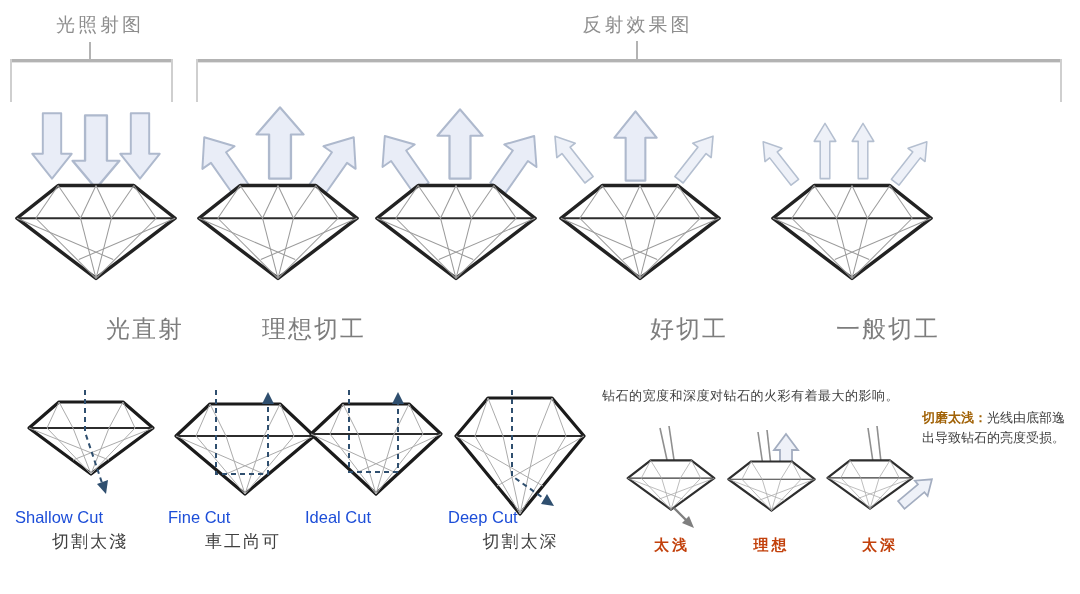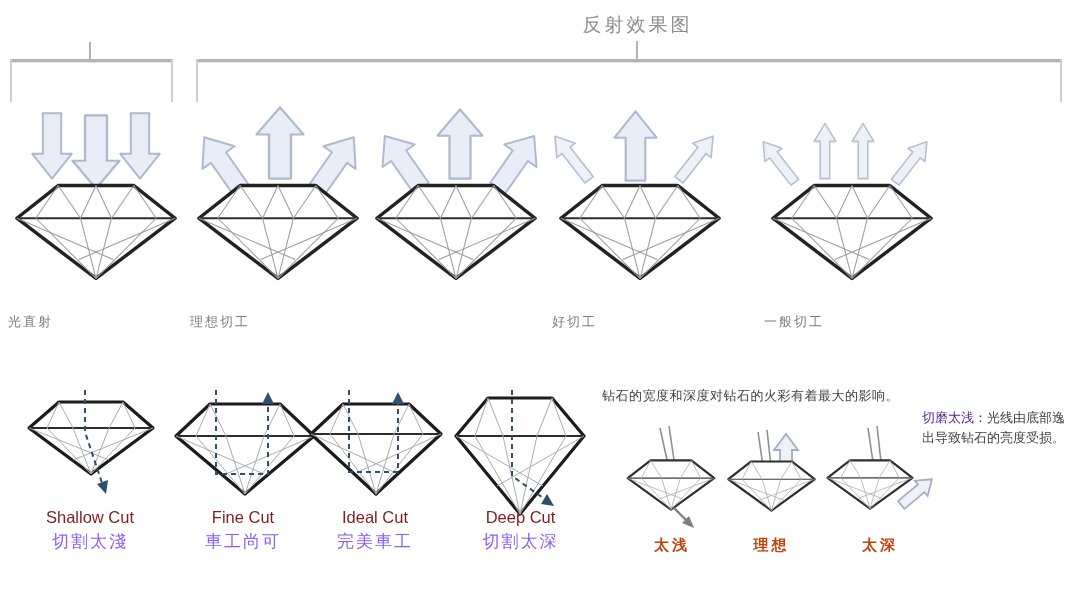--- a/index.html
+++ b/index.html
@@ -4,33 +4,33 @@
 <style>
   html,body{margin:0;padding:0;background:#ffffff;}
   .stage{position:relative;width:1080px;height:594px;background:#ffffff;overflow:hidden;
          font-family:"Liberation Sans","DejaVu Sans",sans-serif;}
   .title{position:absolute;top:12px;font-size:19px;color:#8e8e8e;letter-spacing:3px;text-align:center;}
   .bracket-bar{position:absolute;height:3px;background:#b3b3b3;box-shadow:0 1px 0 #e2e2e2;}
   .bracket-tick{position:absolute;width:2px;background:#b3b3b3;}
   .bracket-end{position:absolute;width:2px;background:#cfcfcf;}
   .cell{position:absolute;top:106px;width:176px;height:232px;}
   .cell svg{overflow:visible;display:block;}
-  .row-label{position:absolute;top:207px;width:100%;text-align:left;font-size:13px;
+  .row-label{position:absolute;top:207px;width:100%;text-align:right;font-size:24px;
              color:#7d7d7d;letter-spacing:2px;}
   .cut-cell{position:absolute;top:390px;}
   .cut-cell svg{overflow:visible;display:block;}
-  .cut-en{position:absolute;top:118px;width:100%;text-align:center;font-size:16.5px;color:#7f1d1d;}
-  .cut-zh{position:absolute;top:140px;width:100%;text-align:center;font-size:17px;color:#8b5cf6;letter-spacing:2px;}
+  .cut-en{position:absolute;top:118px;width:100%;font-size:16.5px;color:#1d4ed8;}
+  .cut-zh{position:absolute;top:140px;width:100%;text-align:center;font-size:17px;color:#404040;letter-spacing:2px;}
   .intro{position:absolute;left:602px;top:387px;width:350px;font-size:13px;color:#3f3f3f;letter-spacing:0.5px;}
   .example{position:absolute;top:424px;}
   .example svg{overflow:visible;display:block;}
   .example-label{position:absolute;top:112px;width:100%;text-align:center;font-size:15px;
                  font-weight:bold;color:#c2410c;letter-spacing:3px;}
   .note{position:absolute;left:922px;width:154px;font-size:13px;line-height:1.5;color:#3f3f3f;}
-  .note-title{font-weight:normal;color:#4c1d95;text-align:right;}
+  .note-title{font-weight:bold;color:#a16207;text-align:right;}
 </style>
 </head>
 <body>
 
 <div class="stage">
 
   <svg width="0" height="0" style="position:absolute" aria-hidden="true">
     <defs>
       <symbol id="arr-big" viewBox="0 0 64 104" preserveAspectRatio="none">
         <polygon points="32,2 62,40 46,40 46,102 18,102 18,40 2,40" fill="#e9edf7" stroke="#aeb9cd" stroke-width="3" stroke-linejoin="round"></polygon>
@@ -68,20 +68,21 @@
             <polyline points="44,25 55,62"></polyline>
           <polyline points="66,25 55,62"></polyline>
             <polyline points="90,25 55,62"></polyline>
           <polyline points="4,25 70,50"></polyline>
             <polyline points="106,25 40,50"></polyline>
         </g>
       </symbol>
     </defs>
   </svg>
 
+  <div class="title" style="left:30px;width:140px">光照射图</div>
   <div class="title" style="left:555px;width:165px">反射效果图</div>
 
   <div class="bracket-tick" style="left:89px;top:42px;height:17px"></div>
   <div class="bracket-bar" style="left:10px;top:59px;width:163px"></div>
   <div class="bracket-end" style="left:10px;top:59px;height:43px"></div>
   <div class="bracket-end" style="left:171px;top:59px;height:43px"></div>
 
   <div class="bracket-tick" style="left:636px;top:41px;height:18px"></div>
   <div class="bracket-bar" style="left:196px;top:59px;width:866px"></div>
   <div class="bracket-end" style="left:196px;top:59px;height:43px"></div>
@@ -221,21 +222,20 @@
           <polyline points="53,44 71,104"></polyline>
         <polyline points="89,44 71,104"></polyline>
           <polyline points="118,44 71,104"></polyline>
         <polyline points="6,44 89,82"></polyline>
           <polyline points="136,44 53,82"></polyline>
       </g>
       <polyline points="44,0 44,82 93,82 93,12" fill="none" stroke="#2f4f6f" stroke-width="2" stroke-dasharray="5,4"></polyline>
       <polygon points="93,2 87,14 99,14" fill="#2f4f6f"></polygon>
     </svg>
     <div class="cut-en">Ideal Cut</div>
-    <div class="cut-zh">完美車工</div>
   </div>
 
   <div class="cut-cell" style="left:448px;width:145px">
     <svg width="145" height="126" viewBox="0 0 145 126">
       <polygon points="40,8 104,8 136,46 72,124 8,46" fill="#ffffff" stroke="#1b1b1b" stroke-width="3.2" stroke-linejoin="round"></polygon>
       <line x1="8" y1="46" x2="136" y2="46" stroke="#2c2c2c" stroke-width="1.8"></line>
       <g stroke="#ababab" stroke-width="1" fill="none">
         <polyline points="40,8 27,46"></polyline>
           <polyline points="40,8 55,46"></polyline>
         <polyline points="104,8 89,46"></polyline>

